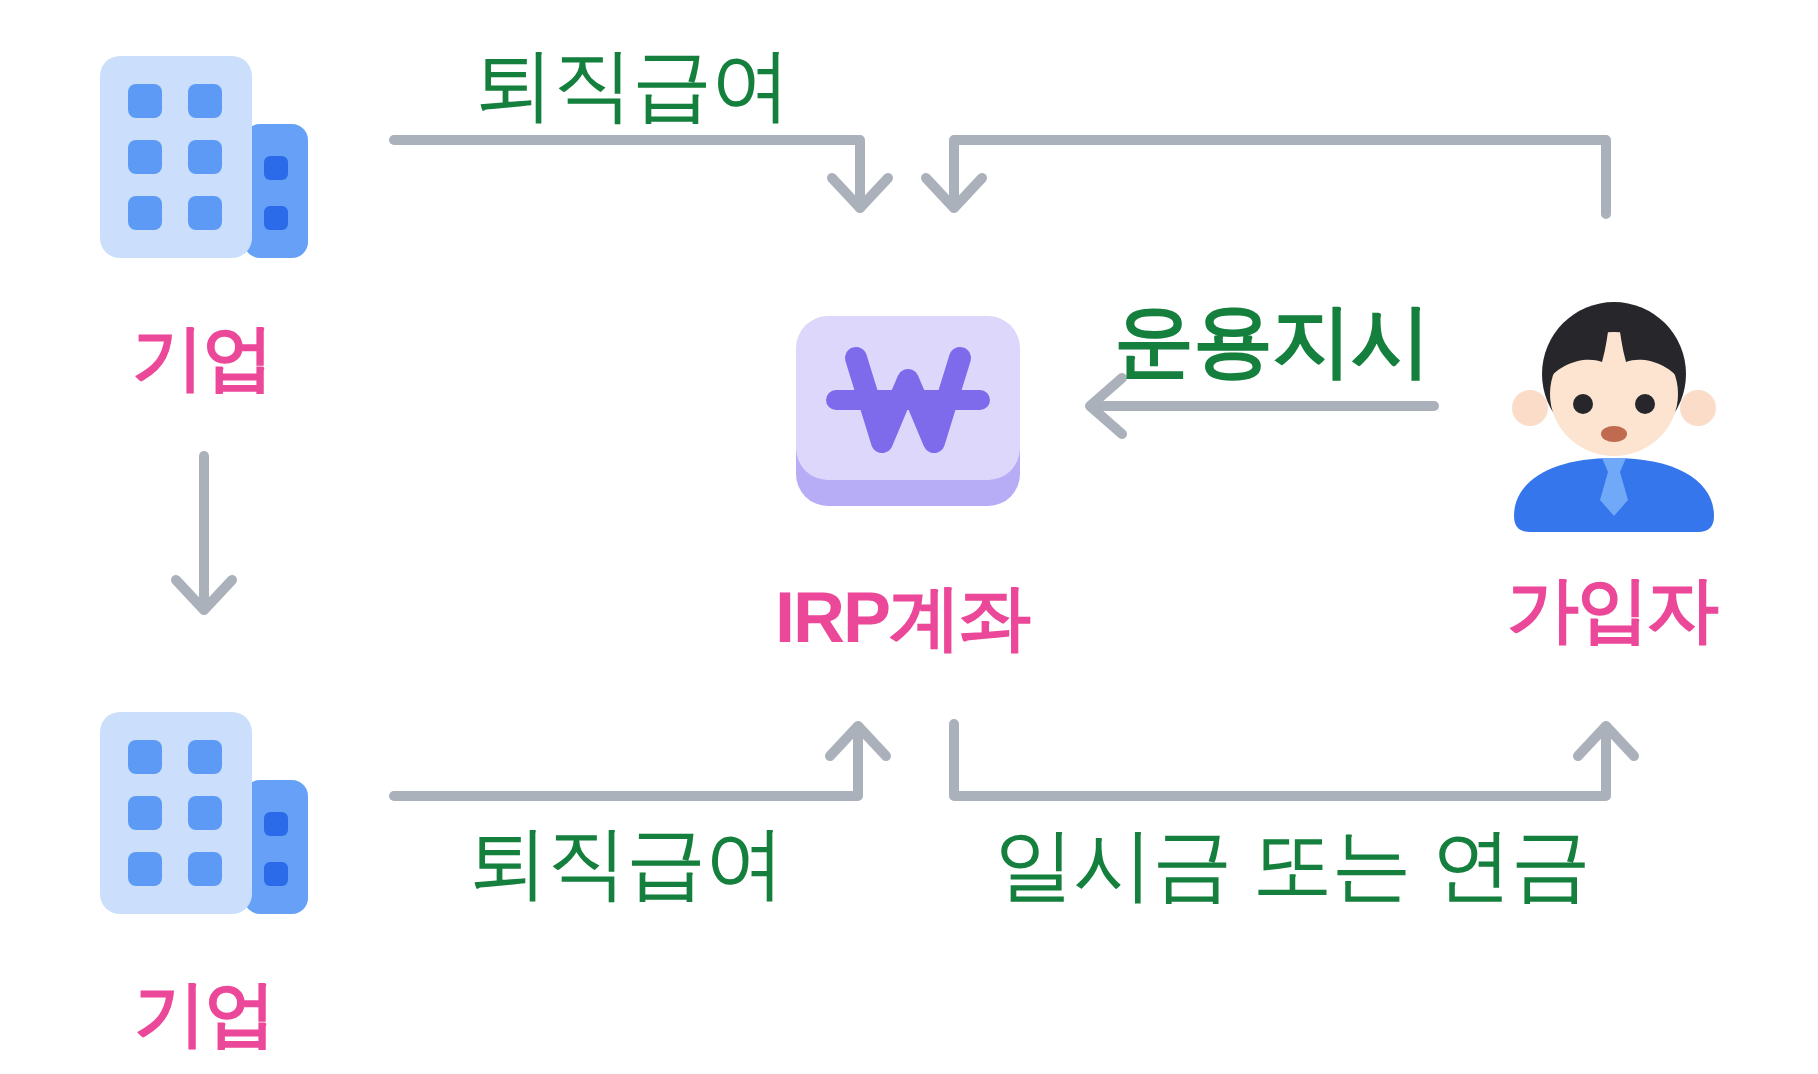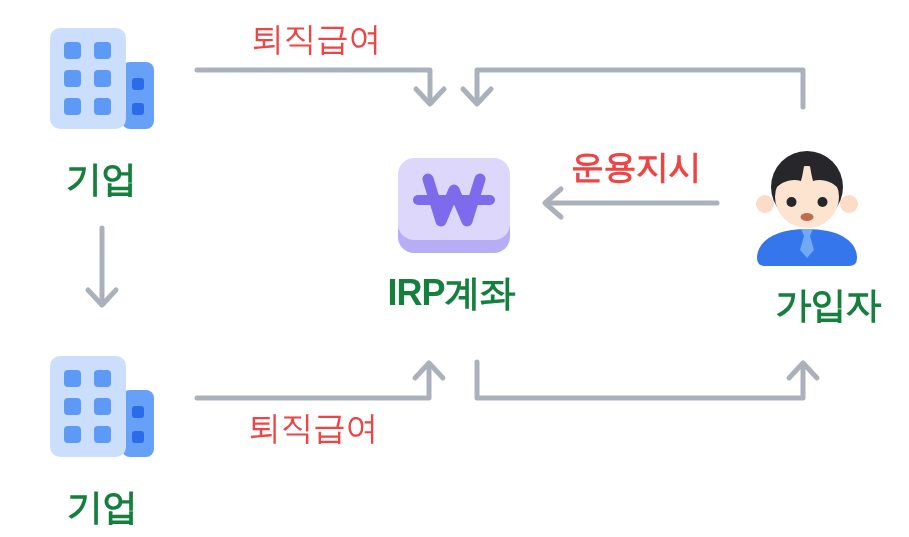--- a/index.html
+++ b/index.html
@@ -26,28 +26,28 @@
   .label {
     position: absolute;
     white-space: nowrap;
     transform: translateX(-50%);
     line-height: 1.15;
   }
   .label.left-align {
     transform: none;
   }
   .node-label {
-    color: #15803d;
+    color: #ec4899;
     font-size: 36px;
     font-weight: 700;
     letter-spacing: -1px;
   }
   .edge-label {
-    color: #ef4444;
-    font-size: 33px;
+    color: #15803d;
+    font-size: 40px;
     font-weight: 500;
     letter-spacing: -0.5px;
   }
 </style>
 </head>
 <body>
 
 <div class="canvas">
 
   <svg class="arrows-layer" width="909" height="537" viewBox="0 0 909 537" fill="none" stroke="#ABB1BB" stroke-width="5" stroke-linecap="round" stroke-linejoin="round">
@@ -90,49 +90,50 @@
     <rect x="44" y="70" width="17" height="17" rx="4" fill="#5D9AF5"></rect>
   </svg>
   <div class="label node-label" style="left:101px; top:158px;">기업</div>
 
   <svg class="icon" style="left:398px; top:158px;" width="112" height="95" viewBox="0 0 112 95">
     <rect x="0" y="7" width="112" height="88" rx="16" fill="#B7ADF7"></rect>
     <rect x="0" y="0" width="112" height="82" rx="16" fill="#DDD8FB"></rect>
     <path d="M30,21 L43,63 L56,32 L69,63 L82,21" stroke="#7D6BEB" stroke-width="11" stroke-linecap="round" stroke-linejoin="round" fill="none"></path>
     <line x1="20" y1="42" x2="92" y2="42" stroke="#7D6BEB" stroke-width="10" stroke-linecap="round"></line>
   </svg>
-  <div class="label node-label" style="left:451px; top:272px;">IRP계좌</div>
+  <div class="label node-label" style="left:451px; top:288px;">IRP계좌</div>
 
   <svg class="icon" style="left:753px; top:146px;" width="110" height="120" viewBox="0 0 110 120">
     <circle cx="12" cy="58" r="9" fill="#FBDCC9"></circle>
     <circle cx="96" cy="58" r="9" fill="#FBDCC9"></circle>
     <circle cx="54" cy="41" r="36" fill="#26262B"></circle>
     <ellipse cx="54" cy="51" rx="32" ry="31" fill="#FCE4D0"></ellipse>
     <path d="M52,13 C34,13 22,26 19,47 C26,35 40,32 48,35 C50,28 51,20 52,13 Z" fill="#26262B"></path>
     <path d="M56,13 C74,13 86,26 89,47 C82,35 68,32 60,35 C58,28 57,20 56,13 Z" fill="#26262B"></path>
     <circle cx="38.5" cy="56" r="5" fill="#26262B"></circle>
     <circle cx="69.5" cy="56" r="5" fill="#26262B"></circle>
     <ellipse cx="54" cy="71" rx="6.5" ry="4" fill="#C06A50"></ellipse>
     <path d="M12,120 Q4,120 4,112 C4,95 22,83 54,83 C86,83 104,95 104,112 Q104,120 96,120 Z" fill="#3576EC"></path>
     <path d="M48,83 L60,83 L57,90 L51,90 Z" fill="#70A9F8"></path>
     <path d="M51,90 L57,90 L61,104 L54,112 L47,104 Z" fill="#70A9F8"></path>
   </svg>
-  <div class="label node-label" style="left:828px; top:284px;">가입자</div>
+  <div class="label node-label" style="left:806px; top:284px;">가입자</div>
 
   <svg class="icon" style="left:50px; top:356px;" width="104" height="101" viewBox="0 0 104 101">
     <rect x="72" y="34" width="32" height="67" rx="8" fill="#67A1F7"></rect>
     <rect x="82" y="50" width="12" height="12" rx="3" fill="#2B6BE9"></rect>
     <rect x="82" y="75" width="12" height="12" rx="3" fill="#2B6BE9"></rect>
     <rect x="0" y="0" width="76" height="101" rx="10" fill="#CBDEFB"></rect>
     <rect x="14" y="14" width="17" height="17" rx="4" fill="#5D9AF5"></rect>
     <rect x="44" y="14" width="17" height="17" rx="4" fill="#5D9AF5"></rect>
     <rect x="14" y="42" width="17" height="17" rx="4" fill="#5D9AF5"></rect>
     <rect x="44" y="42" width="17" height="17" rx="4" fill="#5D9AF5"></rect>
     <rect x="14" y="70" width="17" height="17" rx="4" fill="#5D9AF5"></rect>
     <rect x="44" y="70" width="17" height="17" rx="4" fill="#5D9AF5"></rect>
   </svg>
   <div class="label node-label" style="left:102px; top:486px;">기업</div>
 
   <div class="label edge-label" style="left:316px; top:20px;">퇴직급여</div>
   <div class="label edge-label" style="left:636px; top:148px;font-weight:bold;">운용지시</div>
   <div class="label edge-label" style="left:313px; top:409px;">퇴직급여</div>
+  <div class="label edge-label" style="left:646px; top:410px;">일시금 또는 연금</div>
 
 </div>
 
 </body></html>

